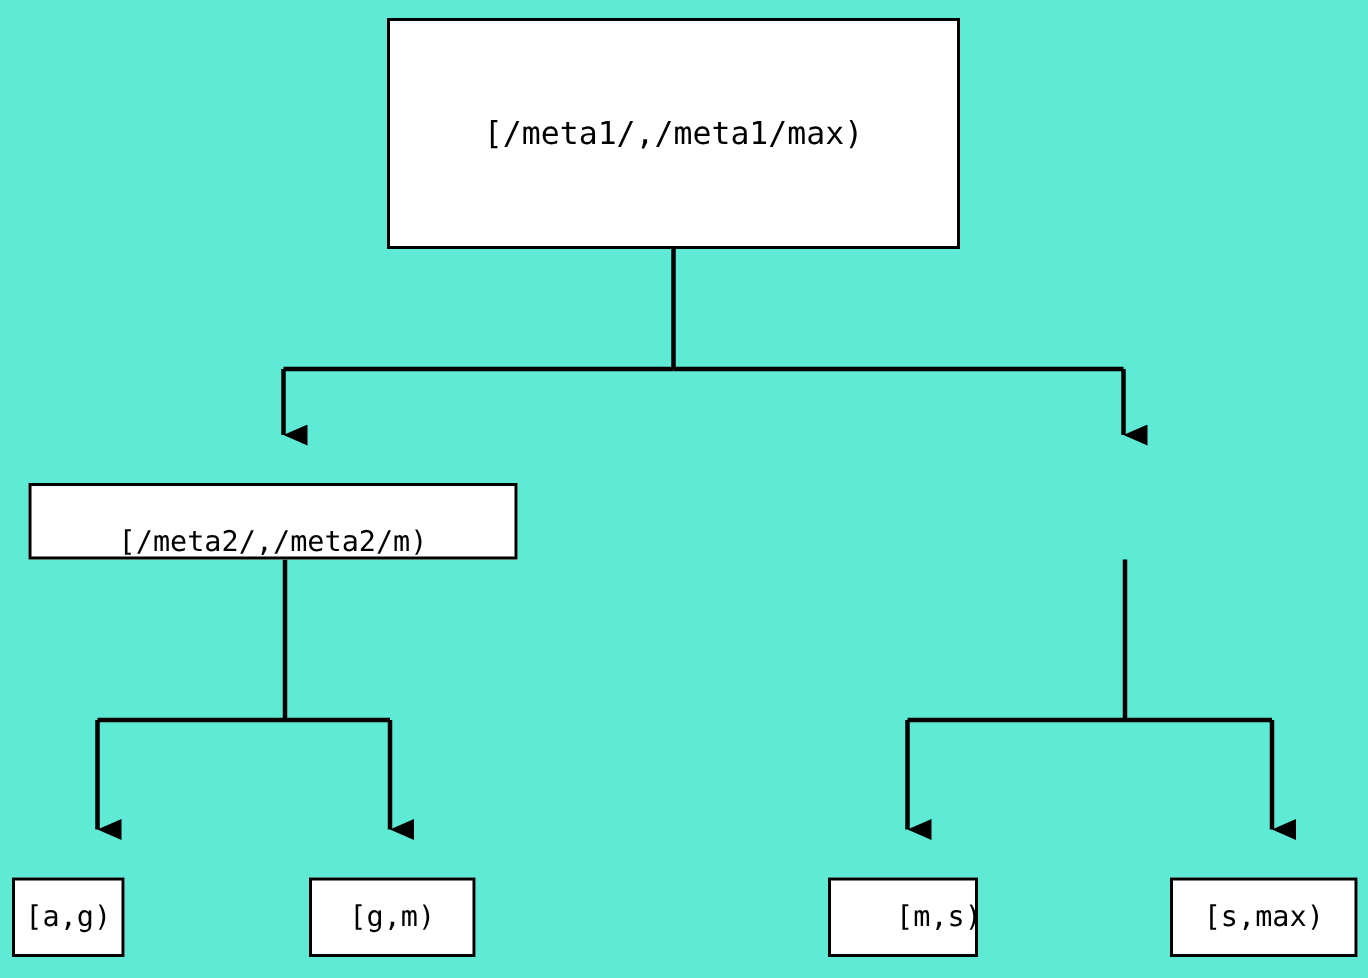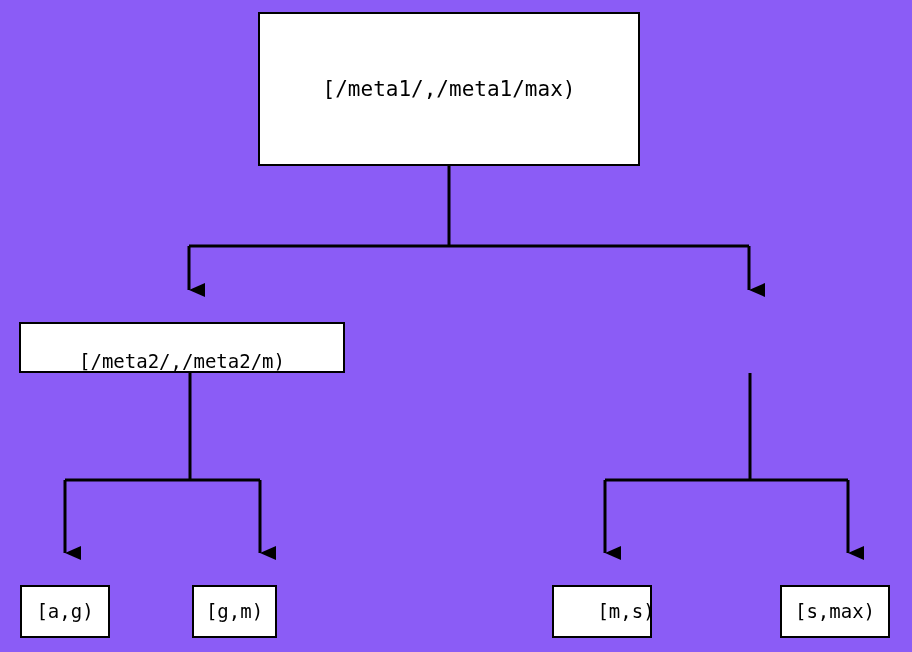--- a/index.html
+++ b/index.html
@@ -5,21 +5,21 @@
 <style>
   html, body {
     margin: 0;
     padding: 0;
     background: #ffffff;
   }
   #canvas {
     position: relative;
     width: 912px;
     height: 652px;
-    background: #8b5cf6;
+    background: #5eead4;
     overflow: hidden;
     font-family: "DejaVu Sans Mono", "Liberation Mono", monospace;
   }
   #edge-layer {
     position: absolute;
     left: 0;
     top: 0;
     width: 912px;
     height: 652px;
   }
@@ -60,24 +60,24 @@
     top: 322px;
     width: 318px;
     height: 51px;
     font-size: 19px;
   }
   .node-leaf {
     top: 585px;
     height: 53px;
     font-size: 19px;
   }
-  .leaf-ag    { left: 8px;   width: 90px; margin-left: 12px;  }
-  .leaf-gm    { left: 192px; width: 85px;  }
+  .leaf-ag    { left: 8px;   width: 75px;  }
+  .leaf-gm    { left: 206px; width: 111px;  }
   .leaf-ms    { left: 552px; width: 100px; padding-left: 48px; }
-  .leaf-smax  { left: 780px; width: 110px; }
+  .leaf-smax  { left: 780px; width: 125px; }
 </style>
 </head>
 <body>
 
 <div id="canvas">
 
   <svg id="edge-layer" viewBox="0 0 912 652">
     <defs>
       <marker id="arrowhead" markerWidth="14" markerHeight="16" refX="7" refY="16" orient="auto" markerUnits="userSpaceOnUse">
         <polygon points="0,0 14,0 7,16" fill="#000000"></polygon>

